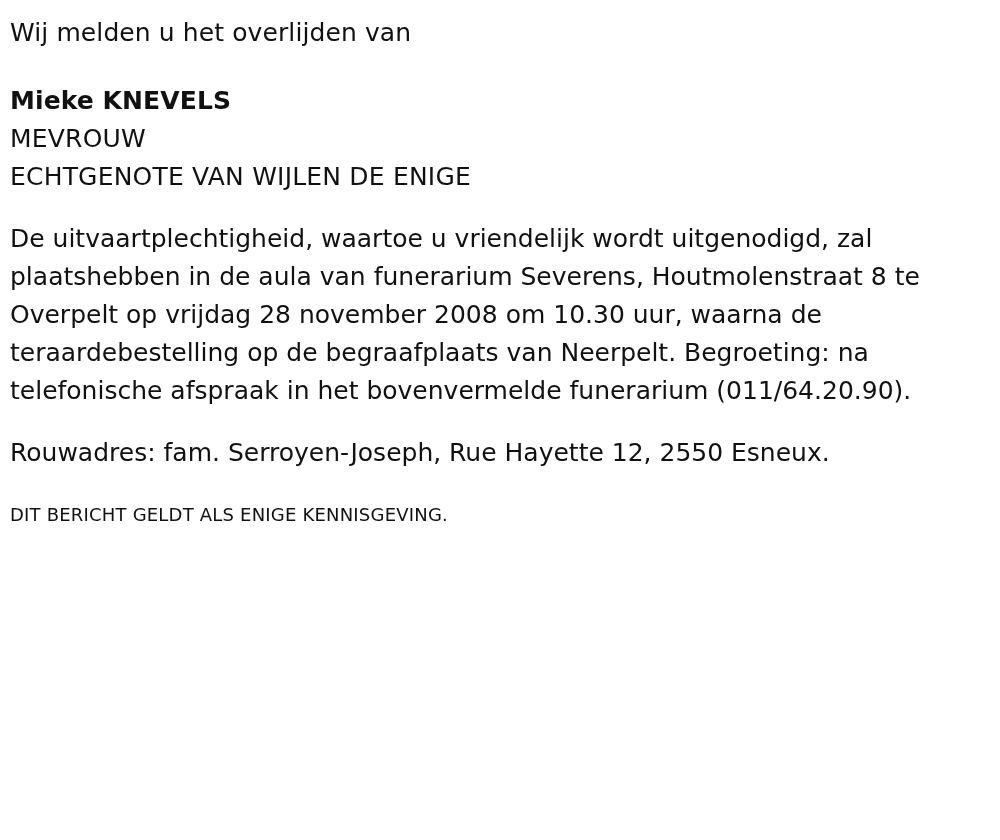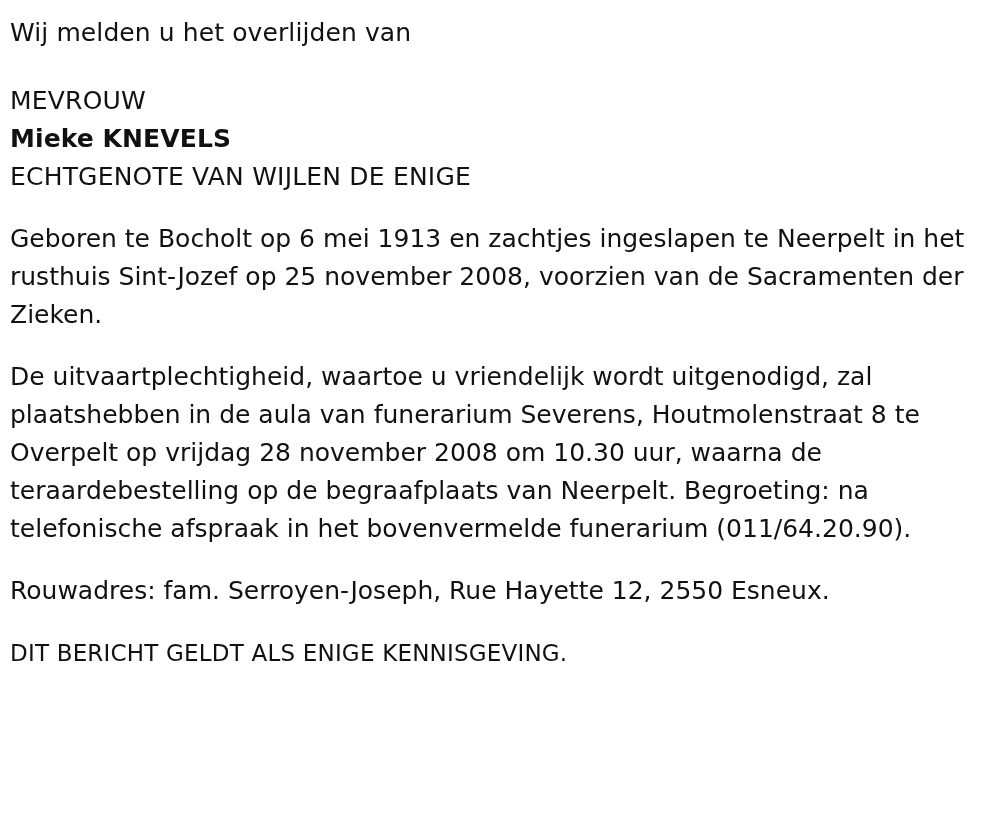--- a/index.html
+++ b/index.html
@@ -38,39 +38,38 @@
   .caps {
     letter-spacing: 0.2px;
   }
   .para {
     font-size: 25px;
     line-height: 38px;
     margin-bottom: 24px;
     max-width: 980px;
   }
   .final {
-    font-size: 23px;
+    font-size: 18px;
     line-height: 38px;
     letter-spacing: 0.2px;
   }
 </style>
 </head>
 <body>
 
 <div class="notice">
 
   <div class="line intro">Wij melden u het overlijden van</div>
 
   <div class="block">
+    <div class="line name">Mieke KNEVELS</div>
     <div class="line caps">MEVROUW</div>
-    <div class="line name">Mieke KNEVELS</div>
     <div class="line caps">ECHTGENOTE VAN WIJLEN DE ENIGE</div>
   </div>
 
-  <div class="para">Geboren te Bocholt op 6 mei 1913 en zachtjes ingeslapen te Neerpelt in het rusthuis Sint-Jozef op 25 november 2008, voorzien van de Sacramenten der Zieken.</div>
 
   <div class="para">De uitvaartplechtigheid, waartoe u vriendelijk wordt uitgenodigd, zal plaatshebben in de aula van funerarium Severens, Houtmolenstraat 8 te Overpelt op vrijdag 28 november 2008 om 10.30 uur, waarna de teraardebestelling op de begraafplaats van Neerpelt. Begroeting: na telefonische afspraak in het bovenvermelde funerarium (011/64.20.90).</div>
 
   <div class="para">Rouwadres: fam. Serroyen-Joseph, Rue Hayette 12, 2550 Esneux.</div>
 
   <div class="final">DIT BERICHT GELDT ALS ENIGE KENNISGEVING.</div>
 
 </div>
 
 </body></html>

